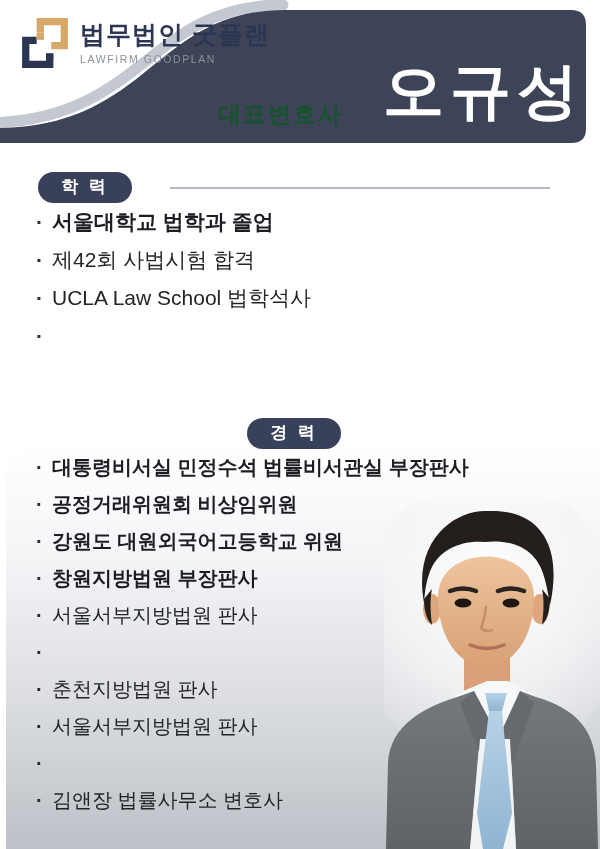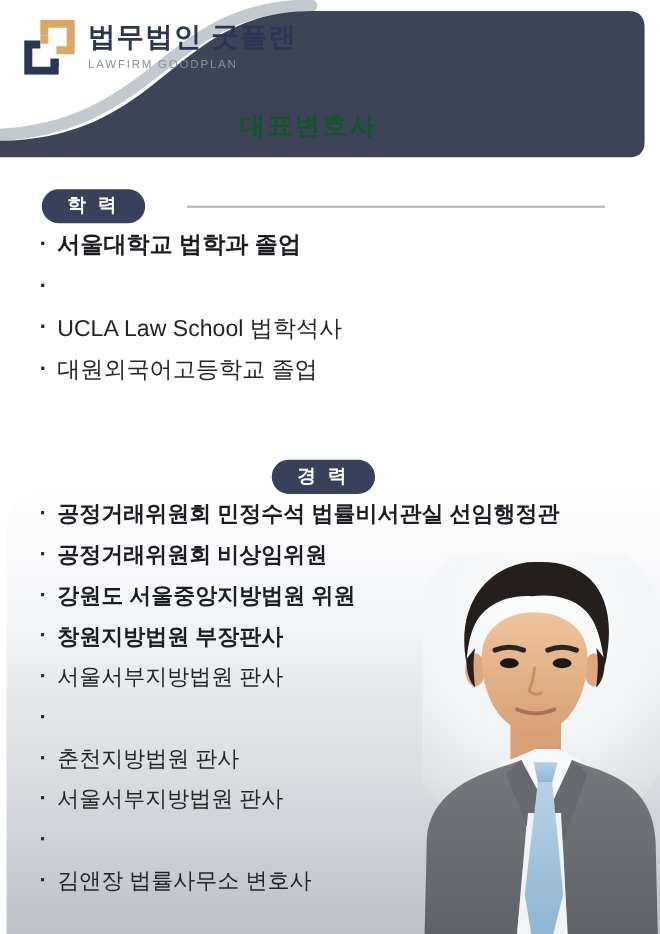--- a/index.html
+++ b/index.html
@@ -72,66 +72,67 @@
       <path d="M25,34 H32 V41 H25 Z" fill="#2c3652"></path>
       <path d="M16,14 H23 V21 H16 Z" fill="#d8a869"></path>
     </svg>
     <div class="logo-text">
       <div class="firm-name">법무법인 굿플랜</div>
       <div class="firm-name-en">LAWFIRM GOODPLAN</div>
     </div>
   </div>
 
   <div class="banner-title">대표변호사</div>
+  <div class="banner-name">오규성</div>
 
   <div class="section-head edu">
     <div class="badge">학 력</div>
     <div class="head-line"></div>
   </div>
   <ul class="item-list edu">
 
       <li class="item bold">
         <span class="bullet">·</span>
         <span>서울대학교 법학과 졸업</span>
       </li>
 
       <li class="item">
         <span class="bullet">·</span>
+        <span>제42회 사법시험 합격</span>
       </li>
 
       <li class="item">
         <span class="bullet">·</span>
         <span>UCLA Law School 법학석사</span>
       </li>
 
       <li class="item">
         <span class="bullet">·</span>
-        <span>대원외국어고등학교 졸업</span>
       </li>
     </ul>
 
   <div class="section-head career">
     <div class="badge">경 력</div>
     <div class="head-line"></div>
   </div>
   <ul class="item-list career">
 
       <li class="item bold">
         <span class="bullet">·</span>
-        <span>공정거래위원회 민정수석 법률비서관실 선임행정관</span>
+        <span>대통령비서실 민정수석 법률비서관실 부장판사</span>
       </li>
 
       <li class="item bold">
         <span class="bullet">·</span>
         <span>공정거래위원회 비상임위원</span>
       </li>
 
       <li class="item bold">
         <span class="bullet">·</span>
-        <span>강원도 서울중앙지방법원 위원</span>
+        <span>강원도 대원외국어고등학교 위원</span>
       </li>
 
       <li class="item bold">
         <span class="bullet">·</span>
         <span>창원지방법원 부장판사</span>
       </li>
 
       <li class="item">
         <span class="bullet">·</span>
         <span>서울서부지방법원 판사</span>

